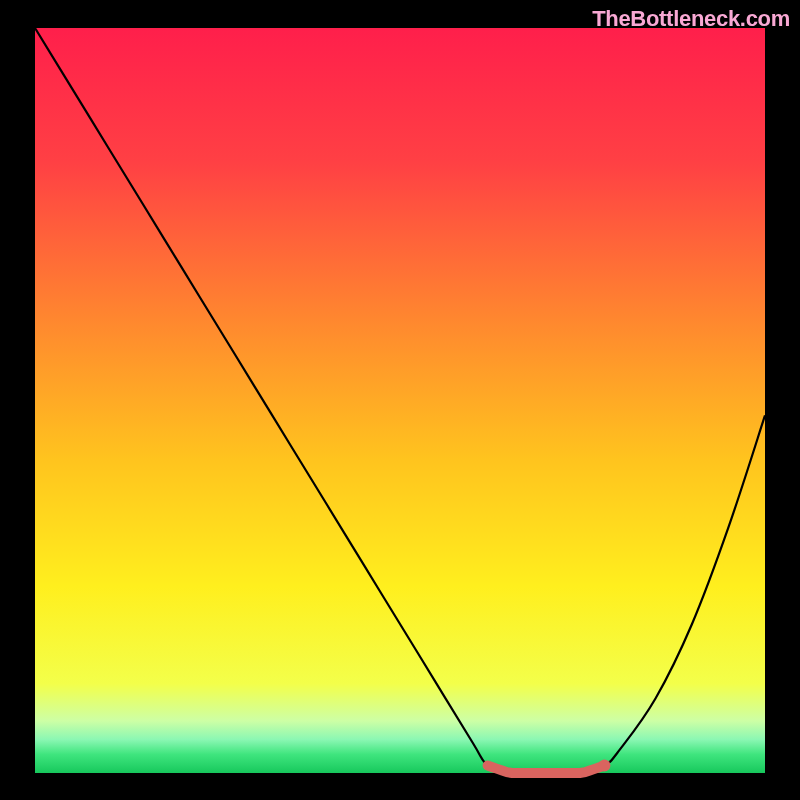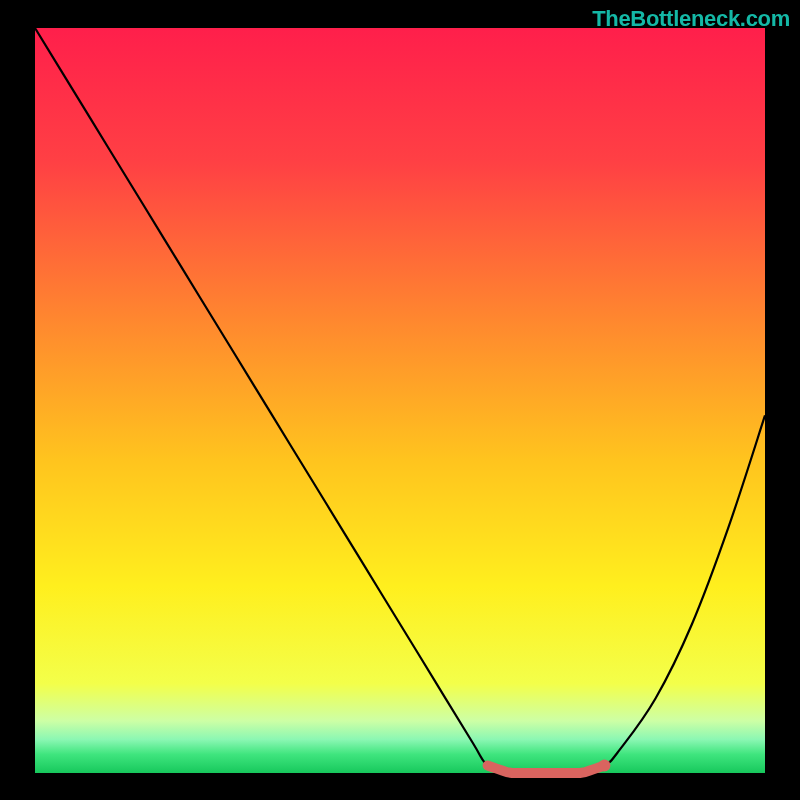--- a/index.html
+++ b/index.html
@@ -14,21 +14,21 @@
   .frame {
     position: relative;
     width: 800px;
     height: 800px;
     background: #000;
   }
   .attribution {
     position: absolute;
     top: 6px;
     right: 10px;
-    color: #14b8a6;
+    color: #f9a8d4;
     font-size: 22px;
     font-weight: 600;
     letter-spacing: -0.3px;
     z-index: 10;
     margin-left: 11px;
   }
   svg {
     position: absolute;
     top: 0;
     left: 0;

